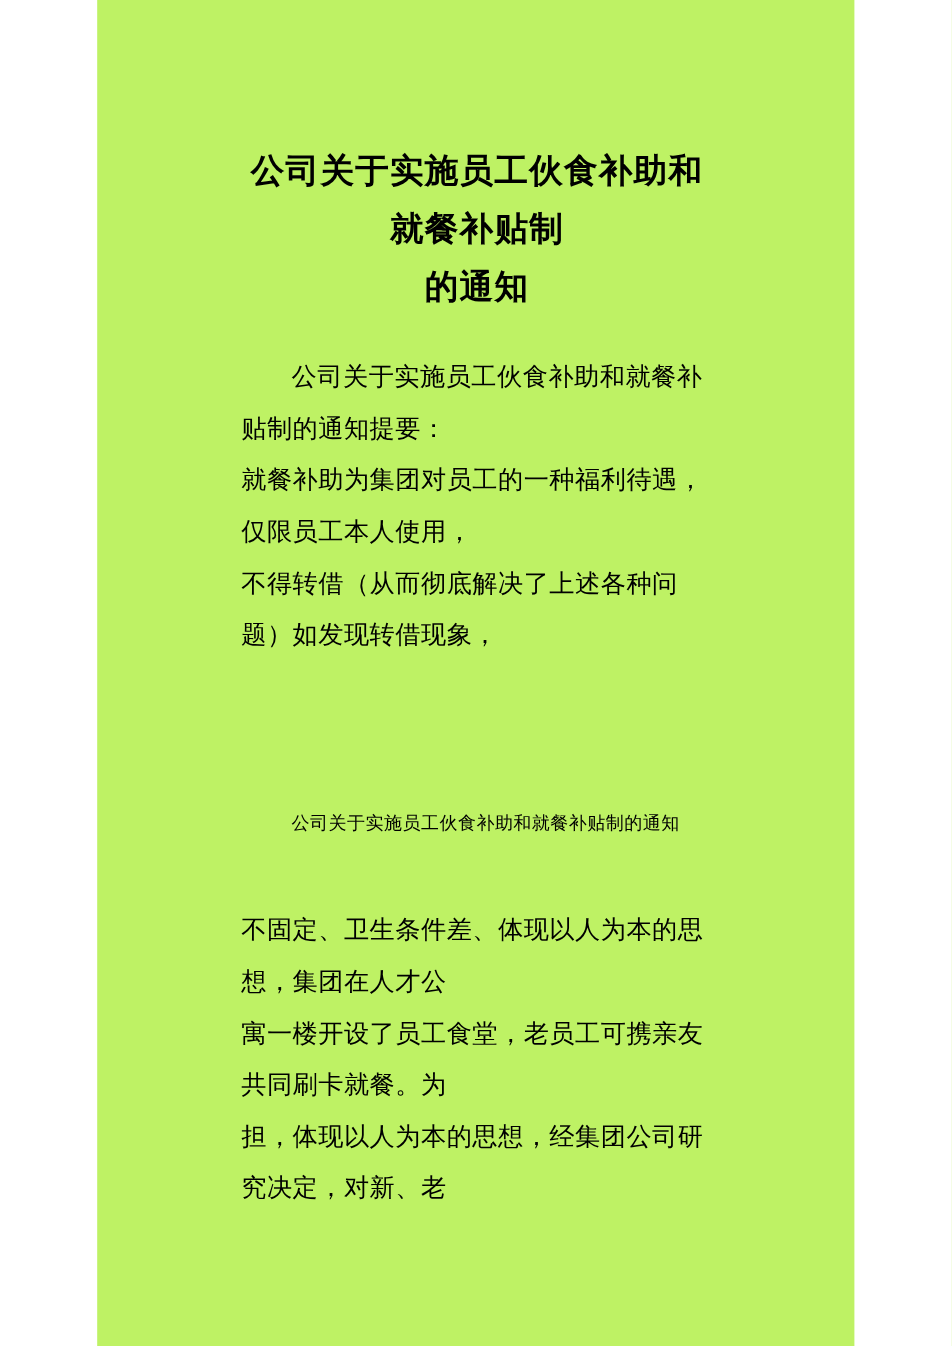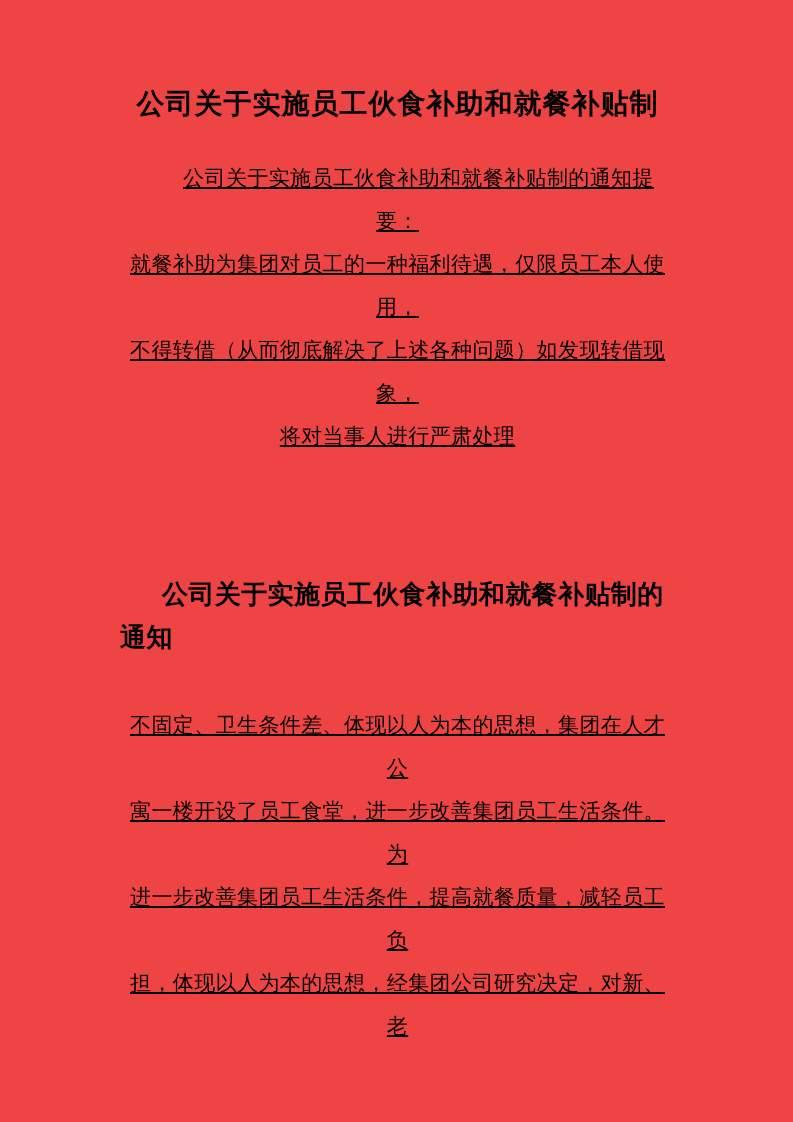--- a/index.html
+++ b/index.html
@@ -2,78 +2,76 @@
 <html><head>
 <meta charset="utf-8">
 <style>
   html, body {
     margin: 0;
     padding: 0;
     background: #ffffff;
   }
   .page {
     position: relative;
-    width: 793px;
+    width: 631px;
     height: 1122px;
     box-sizing: border-box;
     margin: 0 auto;
-    background: #ef4444;
+    background: #bef264;
     color: #000000;
-    padding: 80px 118px 0 120px;
+    padding: 120px 118px 0 120px;
     overflow: hidden;
     font-family: "Liberation Serif", "DejaVu Serif", serif;
   }
   .doc-title {
     margin: 0;
     font-size: 28px;
     font-weight: bold;
     line-height: 48px;
     letter-spacing: 1px;
     text-align: center;
   }
   .title-line { display: block; }
   .para {
     margin: 0;
     font-size: 21px;
     line-height: 43px;
     letter-spacing: 0.4px;
-    text-align: center;
-    text-decoration: underline;
+    text-align: left;
   }
   .para .line { display: block; }
   .indent { text-indent: 42px; }
   .abstract { margin-top: 29px; }
   .doc-heading {
     margin: 115px 0 0 0;
-    font-size: 26px;
+    font-size: 15px;
     line-height: 43px;
     letter-spacing: 0.4px;
-    font-weight: bold;
+    font-weight: normal;
   }
   .body-para { margin-top: 45px; }
 </style>
 </head>
 <body>
 
 <div class="page">
 
   <h1 class="doc-title">
     <span class="title-line">公司关于实施员工伙食补助和就餐补贴制</span>
+    <span class="title-line">的通知</span>
   </h1>
 
   <p class="para abstract">
     <span class="line indent">公司关于实施员工伙食补助和就餐补贴制的通知提要：</span>
     <span class="line">就餐补助为集团对员工的一种福利待遇，仅限员工本人使用，</span>
     <span class="line">不得转借（从而彻底解决了上述各种问题）如发现转借现象，</span>
-    <span class="line">将对当事人进行严肃处理</span>
   </p>
 
   <p class="doc-heading indent">公司关于实施员工伙食补助和就餐补贴制的通知</p>
 
   <p class="para body-para">
     <span class="line">不固定、卫生条件差、体现以人为本的思想，集团在人才公</span>
-    <span class="line">寓一楼开设了员工食堂，进一步改善集团员工生活条件。为</span>
-    <span class="line">进一步改善集团员工生活条件，提高就餐质量，减轻员工负</span>
+    <span class="line">寓一楼开设了员工食堂，老员工可携亲友共同刷卡就餐。为</span>
     <span class="line">担，体现以人为本的思想，经集团公司研究决定，对新、老</span>
 
   </p>
 
 </div>
 
 </body></html>

